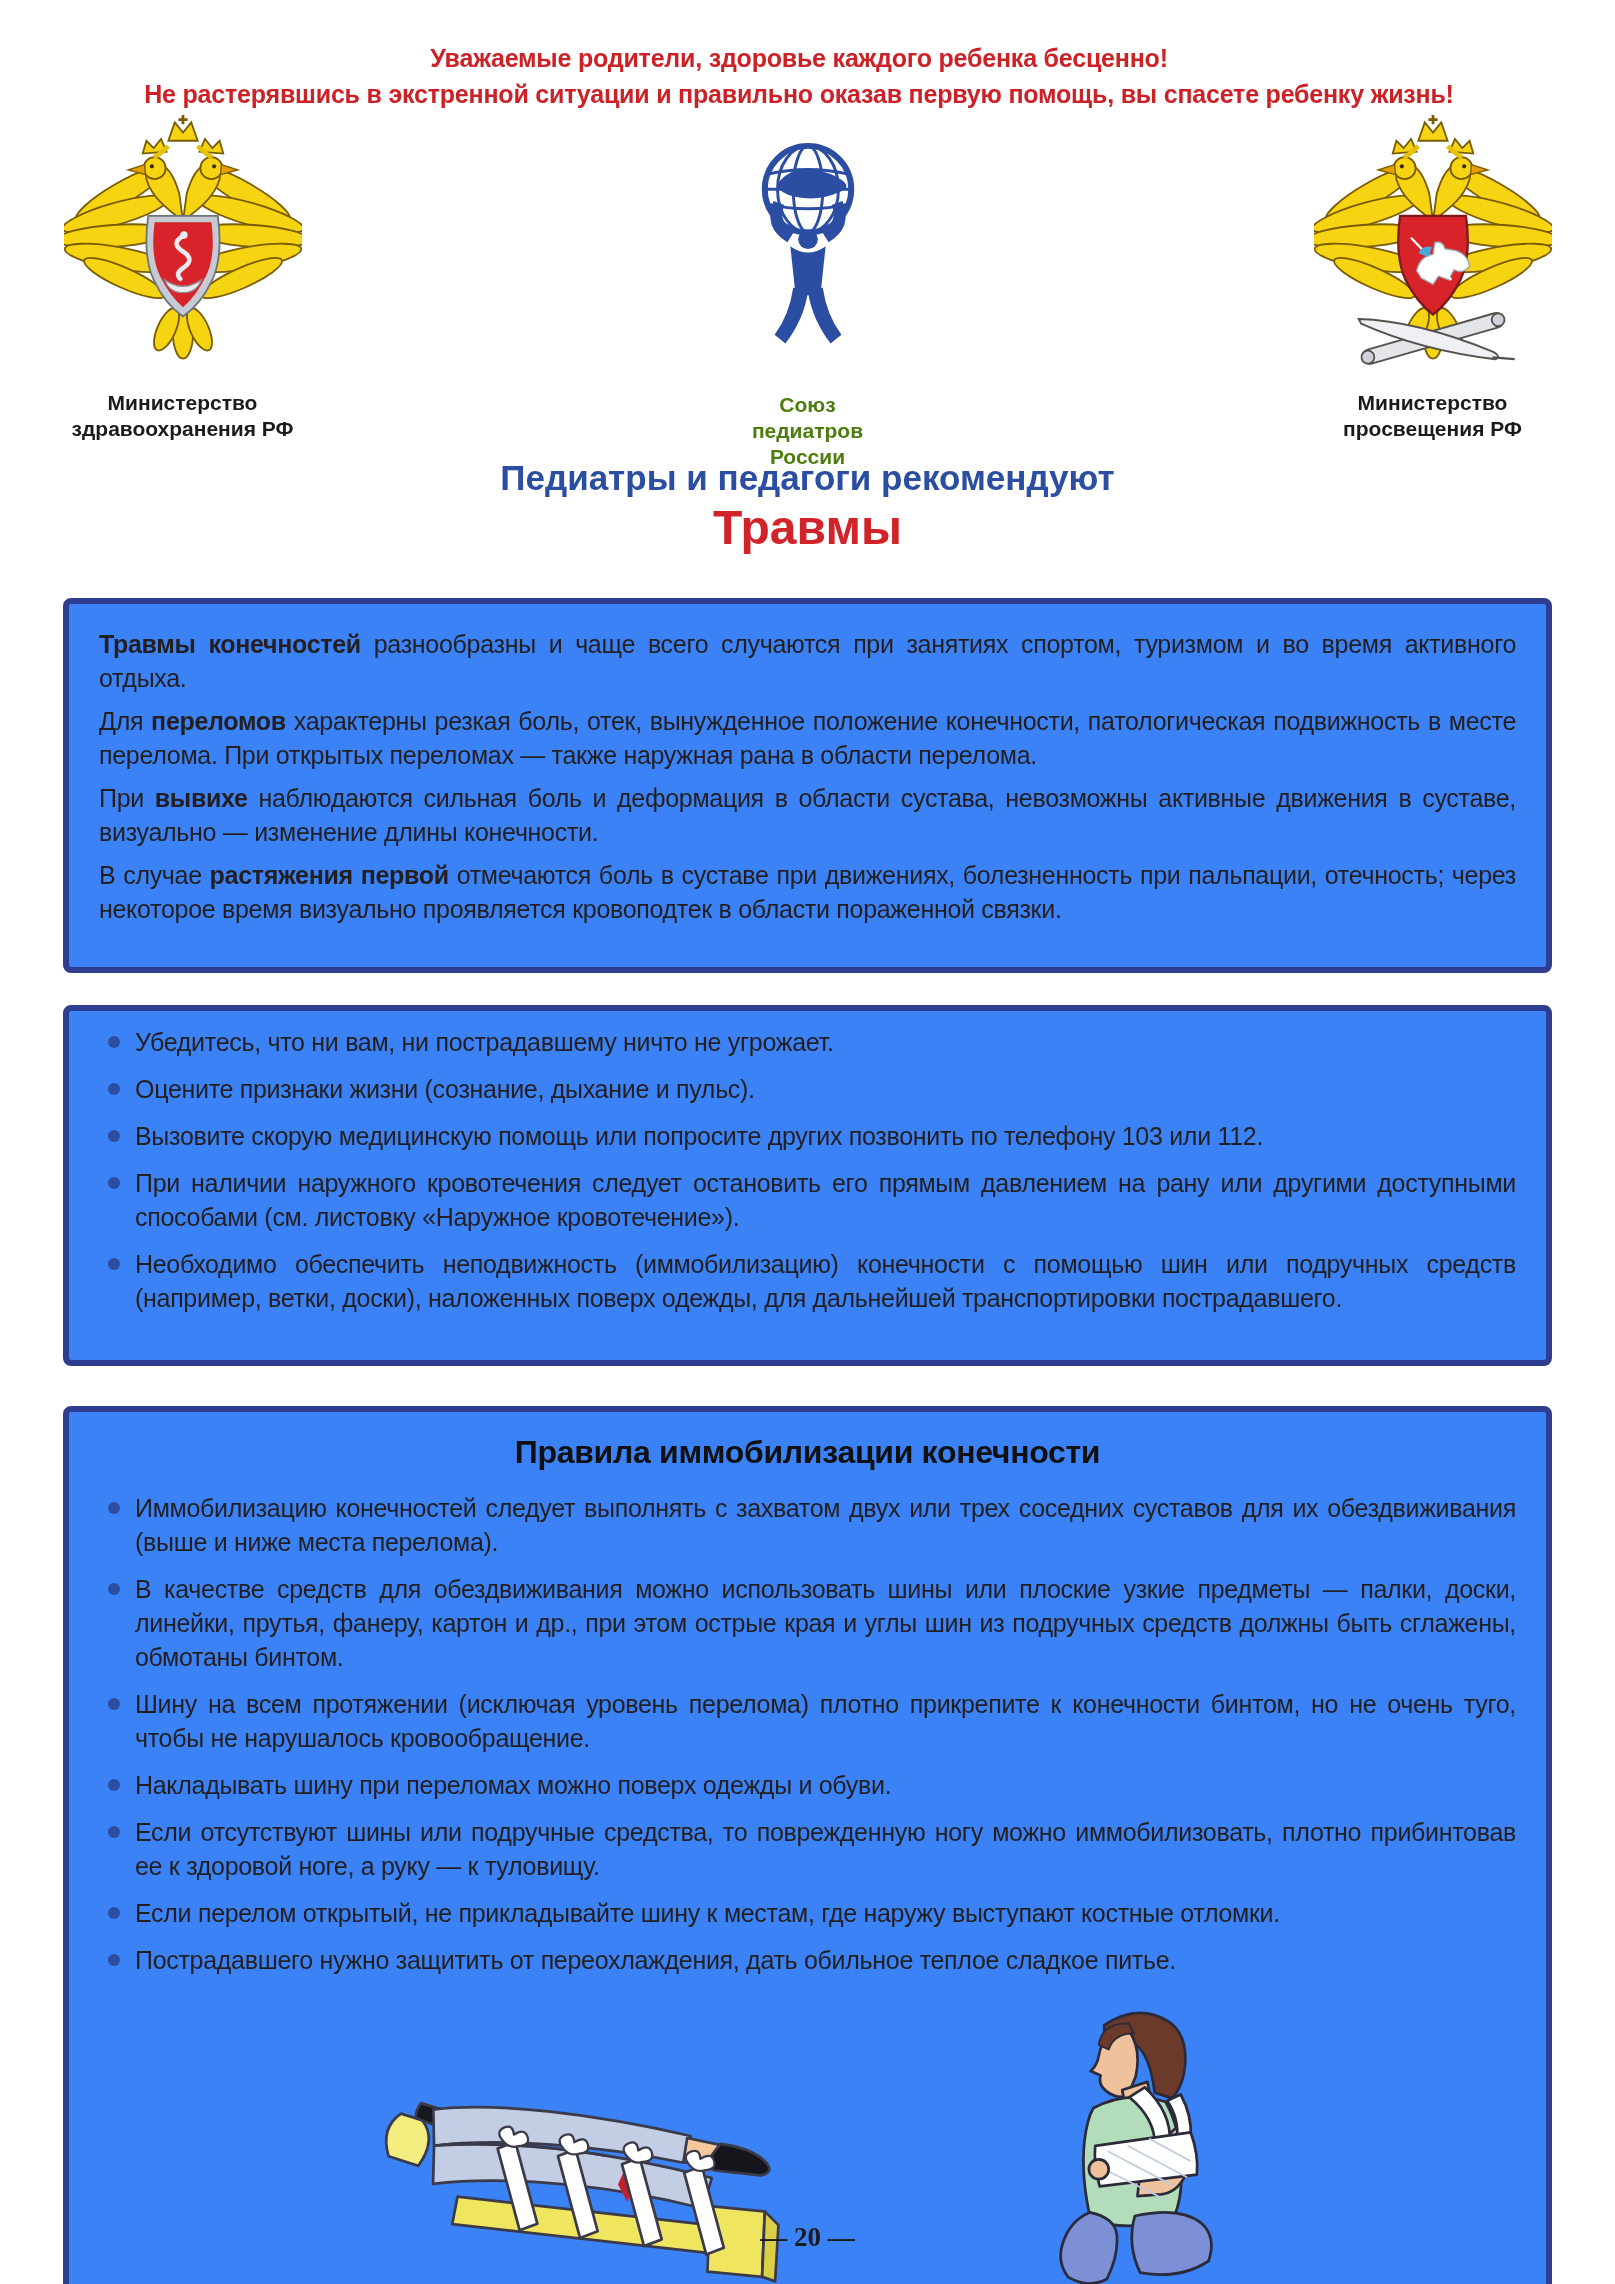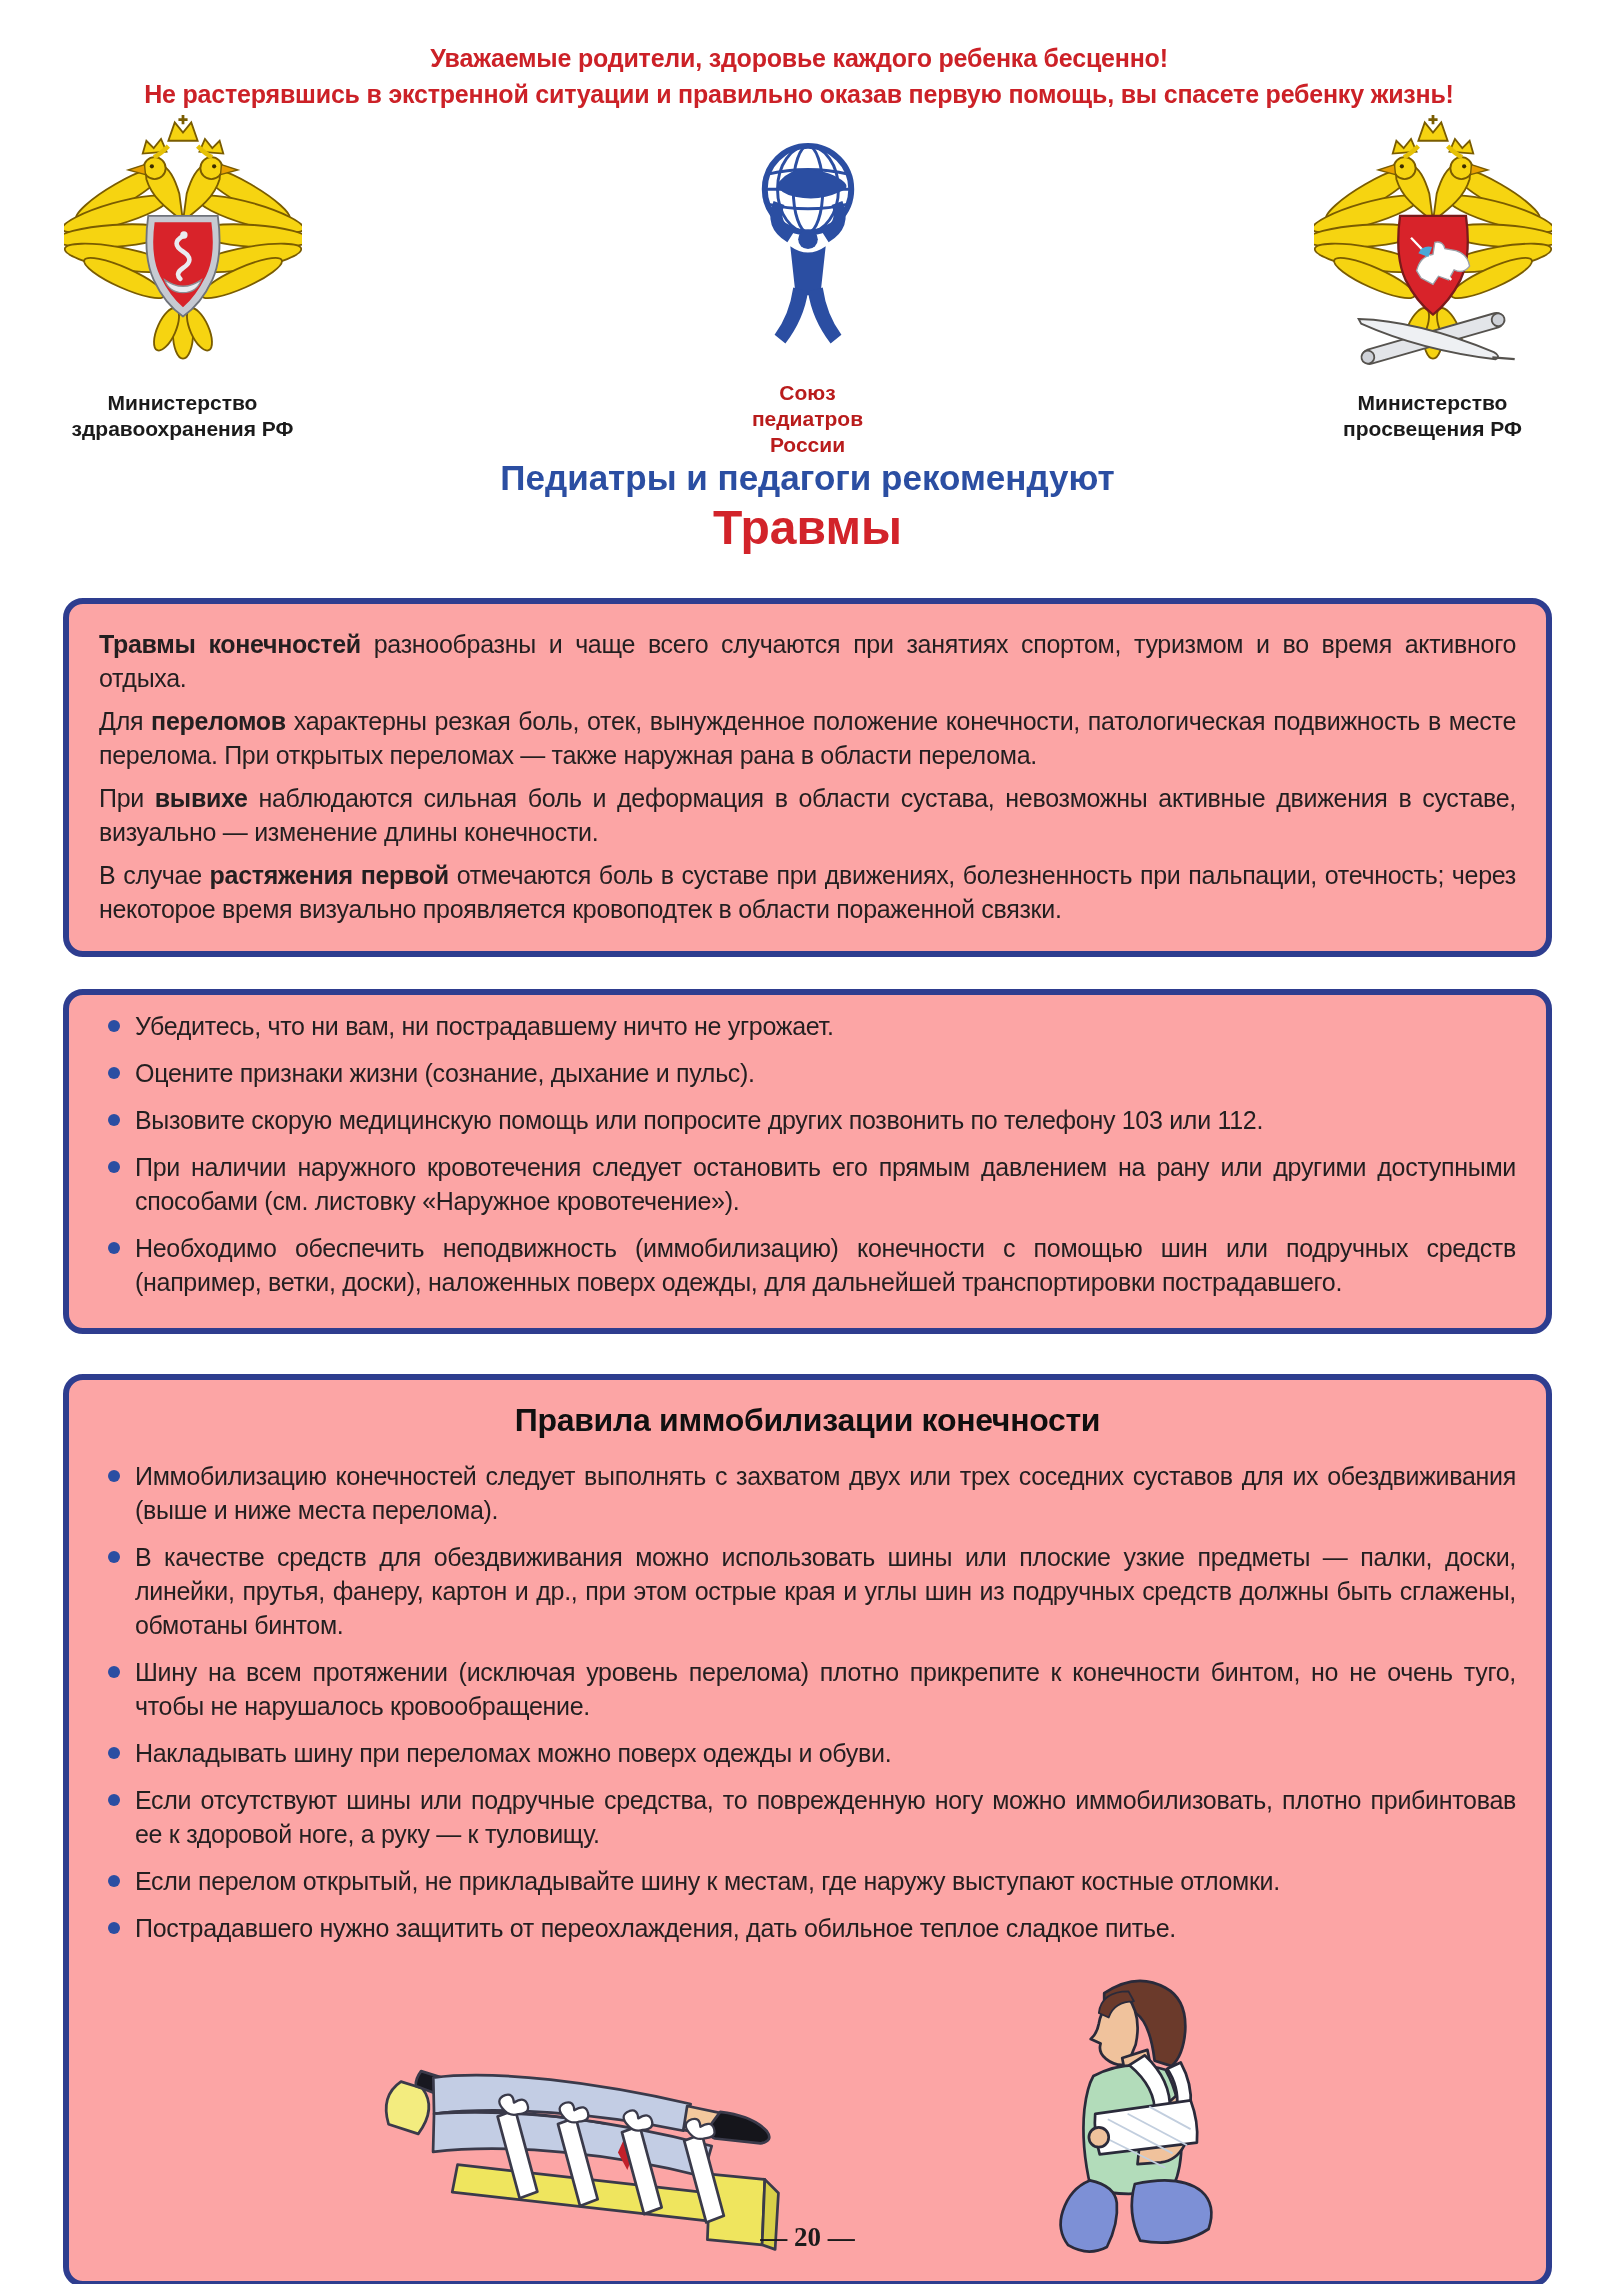--- a/index.html
+++ b/index.html
@@ -14,32 +14,32 @@
   .hdr-line { position:absolute; left:0; right:17px; text-align:center;
     color:#cc2127; font-weight:bold; font-size:25px; letter-spacing:-0.2px; }
   .hdr-line1 { top:44px; }
   .hdr-line2 { top:80px; }
 
   .emblem-col { position:absolute; top:112px; text-align:center; }
   .emblem-left  { left:55px;  width:255px; }
   .emblem-right { right:55px; width:255px; }
   .emblem-center{ left:640px; width:335px; top:140px; }
   .emblem-caption { margin-top:6px; font-weight:bold; font-size:21px; line-height:26px; color:#1b1b1b; }
-  .union-caption  { margin-top:4px; font-weight:bold; font-size:21px; line-height:26px; color:#b91c1c; }
+  .union-caption  { margin-top:16px; font-weight:bold; font-size:21px; line-height:26px; color:#4d7c0f; }
 
   .page-subtitle { position:absolute; top:458px; left:0; right:0; text-align:center;
     color:#2b4ea2; font-weight:bold; font-size:35px; }
   .page-title { position:absolute; top:500px; left:0; right:0; text-align:center;
     color:#d2232a; font-weight:bold; font-size:48px; }
 
   
   .content { position:absolute; top:598px; left:63px; right:63px; }
   .box {
-    border:6px solid #2e3d8f; border-radius:20px; background:#fca5a5;
-    padding:14px 30px 16px 30px; margin-bottom:32px;
+    border:6px solid #2e3d8f; border-radius:8px; background:#3b82f6;
+    padding:14px 30px 32px 30px; margin-bottom:32px;
   }
   .box-2 { margin-bottom:40px; }
   .box-3 { min-height:770px; margin-bottom:0; }
   .box p {
     font-size:25px; line-height:34px; text-align:justify;
     letter-spacing:-0.3px; margin:9px 0;
   }
   .box-heading {
     text-align:center; font-weight:bold; font-size:32px; color:#101010;
     margin:8px 0 20px 0; letter-spacing:-0.3px;

